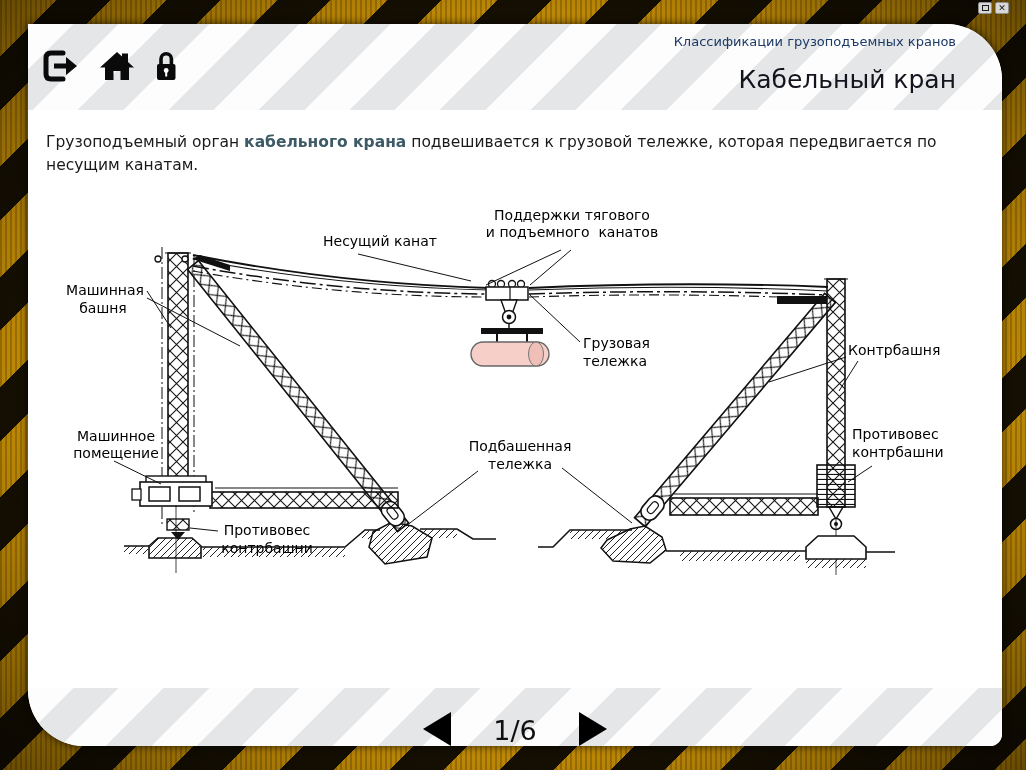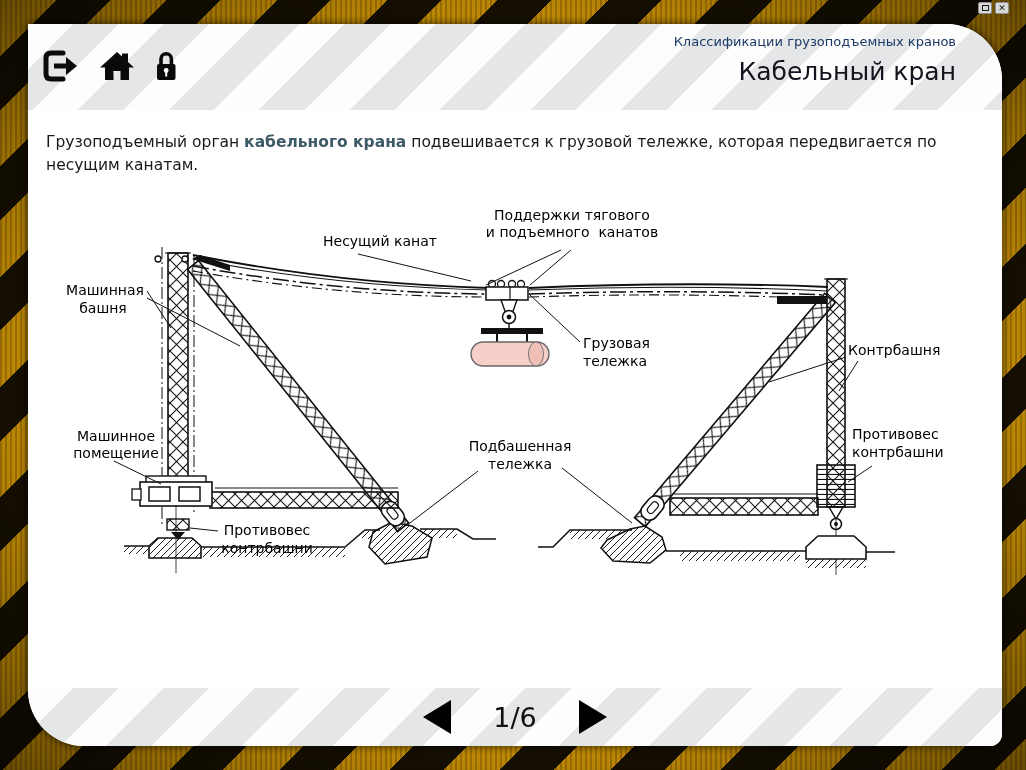--- a/index.html
+++ b/index.html
@@ -23,26 +23,26 @@
     box-shadow:0 0 10px rgba(0,0,0,.75);background:#fff;
   }
   .band{
     background-image:repeating-linear-gradient(135deg,#fdfdfd 0 32px,#e4e6e8 32px 64px);
   }
   .hdr{position:relative;height:86px;}
   .hdr-icons{position:absolute;left:13px;top:24px;display:flex;gap:17px;align-items:center;}
   .hicon{display:block;cursor:pointer;}
   .titles{position:absolute;top:10px;right:46px;text-align:right;}
   .crumb{font-size:13px;color:#1c3a66;}
-  .ptitle{font-size:25px;color:#14141e;margin-top:8px;}
+  .ptitle{font-size:25px;color:#14141e;margin-top:16px;}
   .main{position:relative;height:578px;background:#fff;}
   .para{position:absolute;left:18px;top:21px;max-width:928px;font-size:15.5px;line-height:23px;color:#1a1a1a;}
   .para b{color:#3d5a66;}
   .diagram{position:absolute;left:12px;top:85px;}
-  .ftr{position:relative;height:58px;display:flex;align-items:center;justify-content:center;gap:42px;}
+  .ftr{position:relative;height:58px;display:flex;align-items:flex-end;justify-content:center;gap:42px;}
   .arrow{width:0;height:0;cursor:pointer;}
   .arrow.prev{border-top:17px solid transparent;border-bottom:17px solid transparent;border-right:28px solid #000;}
   .arrow.next{border-top:17px solid transparent;border-bottom:17px solid transparent;border-left:28px solid #000;}
   .pageno{font-size:27px;color:#101010;}
   svg text{font-family:"DejaVu Sans","Liberation Sans",sans-serif;font-size:14px;fill:#000;}
 </style>
 </head>
 <body>
 
 <div class="win-controls">

